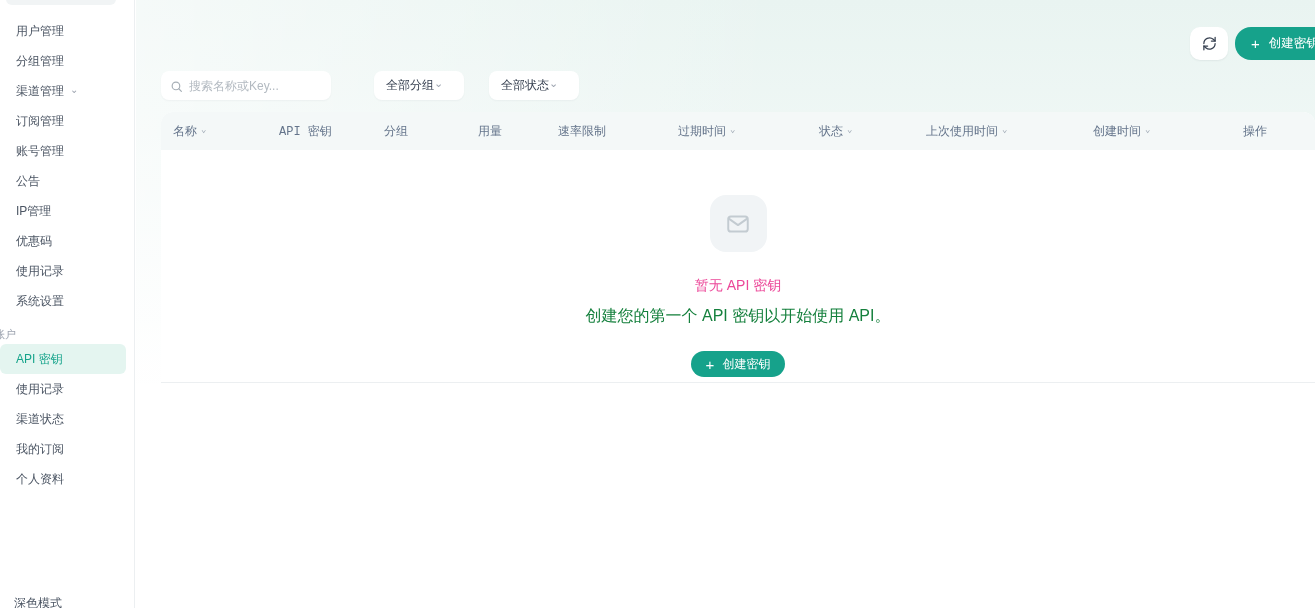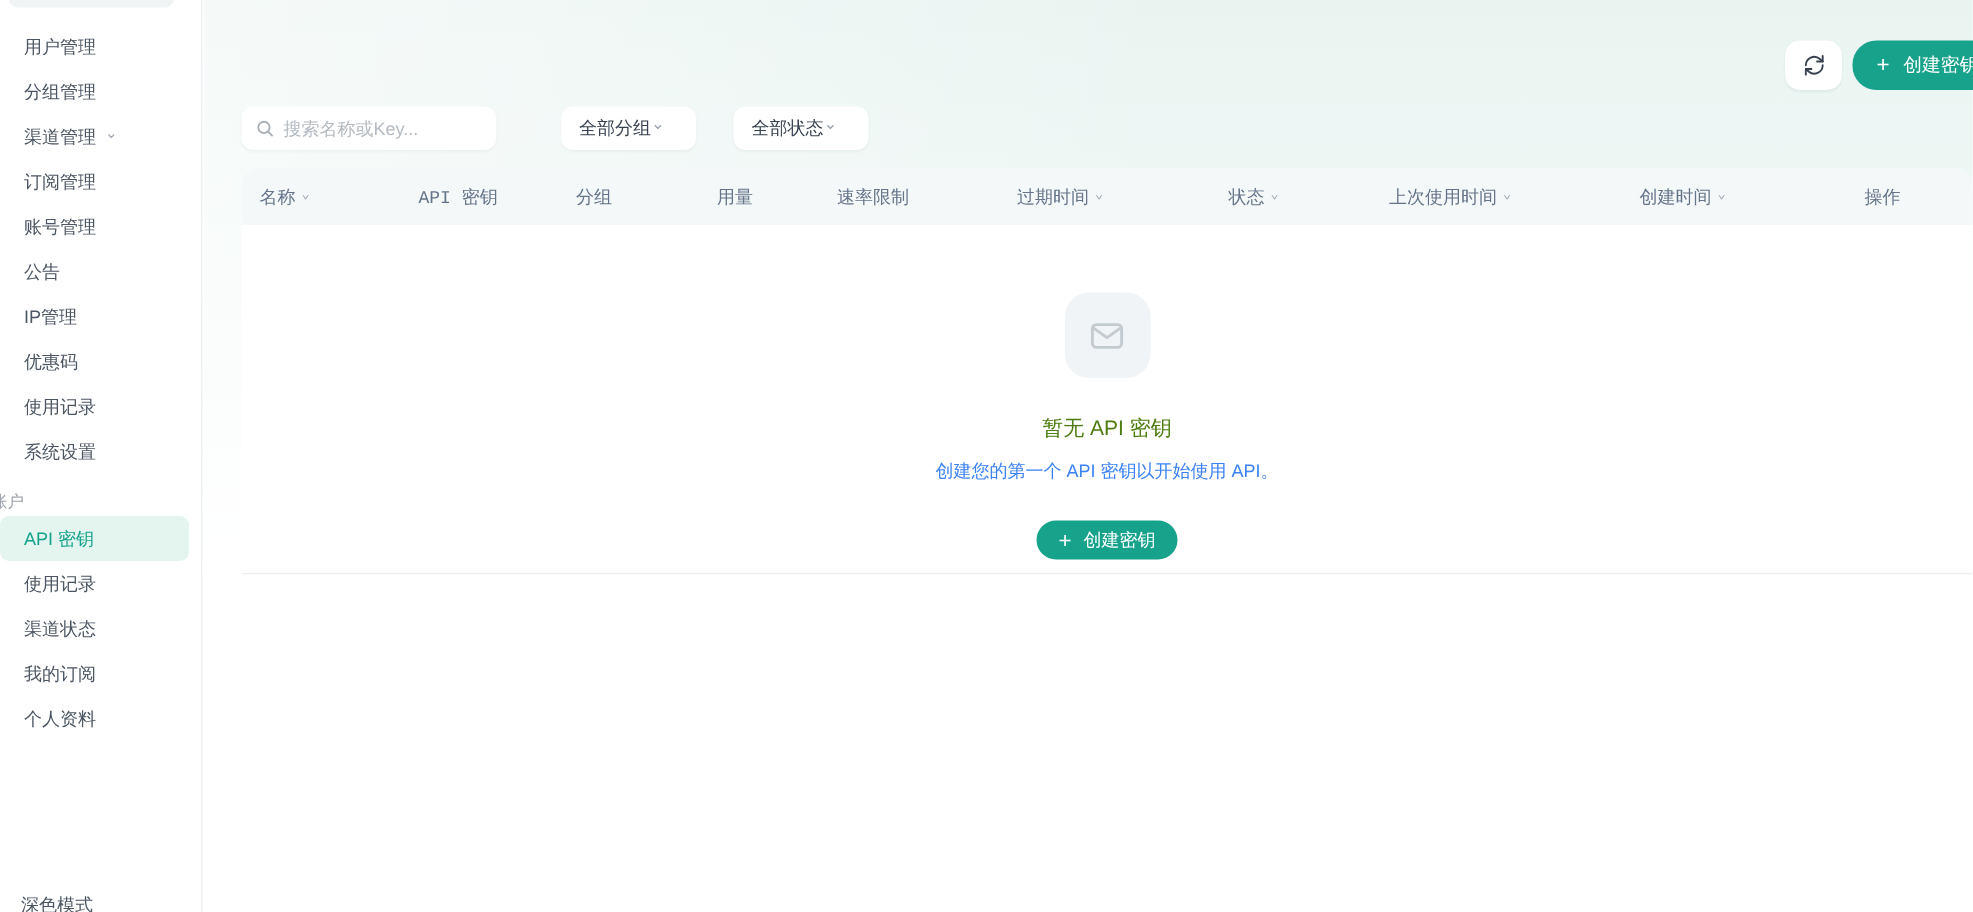--- a/index.html
+++ b/index.html
@@ -38,22 +38,22 @@
 
   
   .card { position:absolute; top:112px; left:25px; width:1154px; height:271px; background:#ffffff; border-radius:12px 12px 0 0; border-bottom:1px solid #eceff1; }
   .thead { height:38px; background:#f4f8f8; border-radius:12px 12px 0 0; display:grid; grid-template-columns:106px 105px 94px 80px 120px 141px 107px 167px 150px 1fr; align-items:center; padding:0 12px; }
   .th { font-size:12px; color:#64748b; display:flex; align-items:center; gap:4px; cursor:pointer; white-space:nowrap;font-family:Liberation Mono, monospace; }
   .th .sort-chev { color:#9aa5b1; font-size:9px; line-height:1; transform:translateY(-1px); }
 
   
   .empty { position:absolute; top:83px; left:0; right:0; display:flex; flex-direction:column; align-items:center; }
   .empty-icon-box { width:57px; height:57px; background:#f1f4f6; border-radius:16px; display:flex; align-items:center; justify-content:center; }
-  .empty-title { margin-top:25px; font-size:14px; color:#4d7c0f; font-weight:500; }
-  .empty-sub { margin-top:11px; font-size:12px; color:#3b82f6; }
+  .empty-title { margin-top:25px; font-size:14px; color:#ec4899; font-weight:500; }
+  .empty-sub { margin-top:11px; font-size:16px; color:#15803d; }
   .create-btn-empty { margin-top:24px; height:26px; background:#16a28b; border:none; border-radius:13px; color:#ffffff; font-size:12px; display:flex; align-items:center; gap:8px; padding:0 15px; cursor:pointer; }
 
   .below-card { position:absolute; top:384px; left:0; right:0; bottom:0; background:#ffffff; }
 </style>
 </head>
 <body>
 
 <div class="sidebar">
   <div class="sidebar-partial-top"></div>
   <div class="nav">

